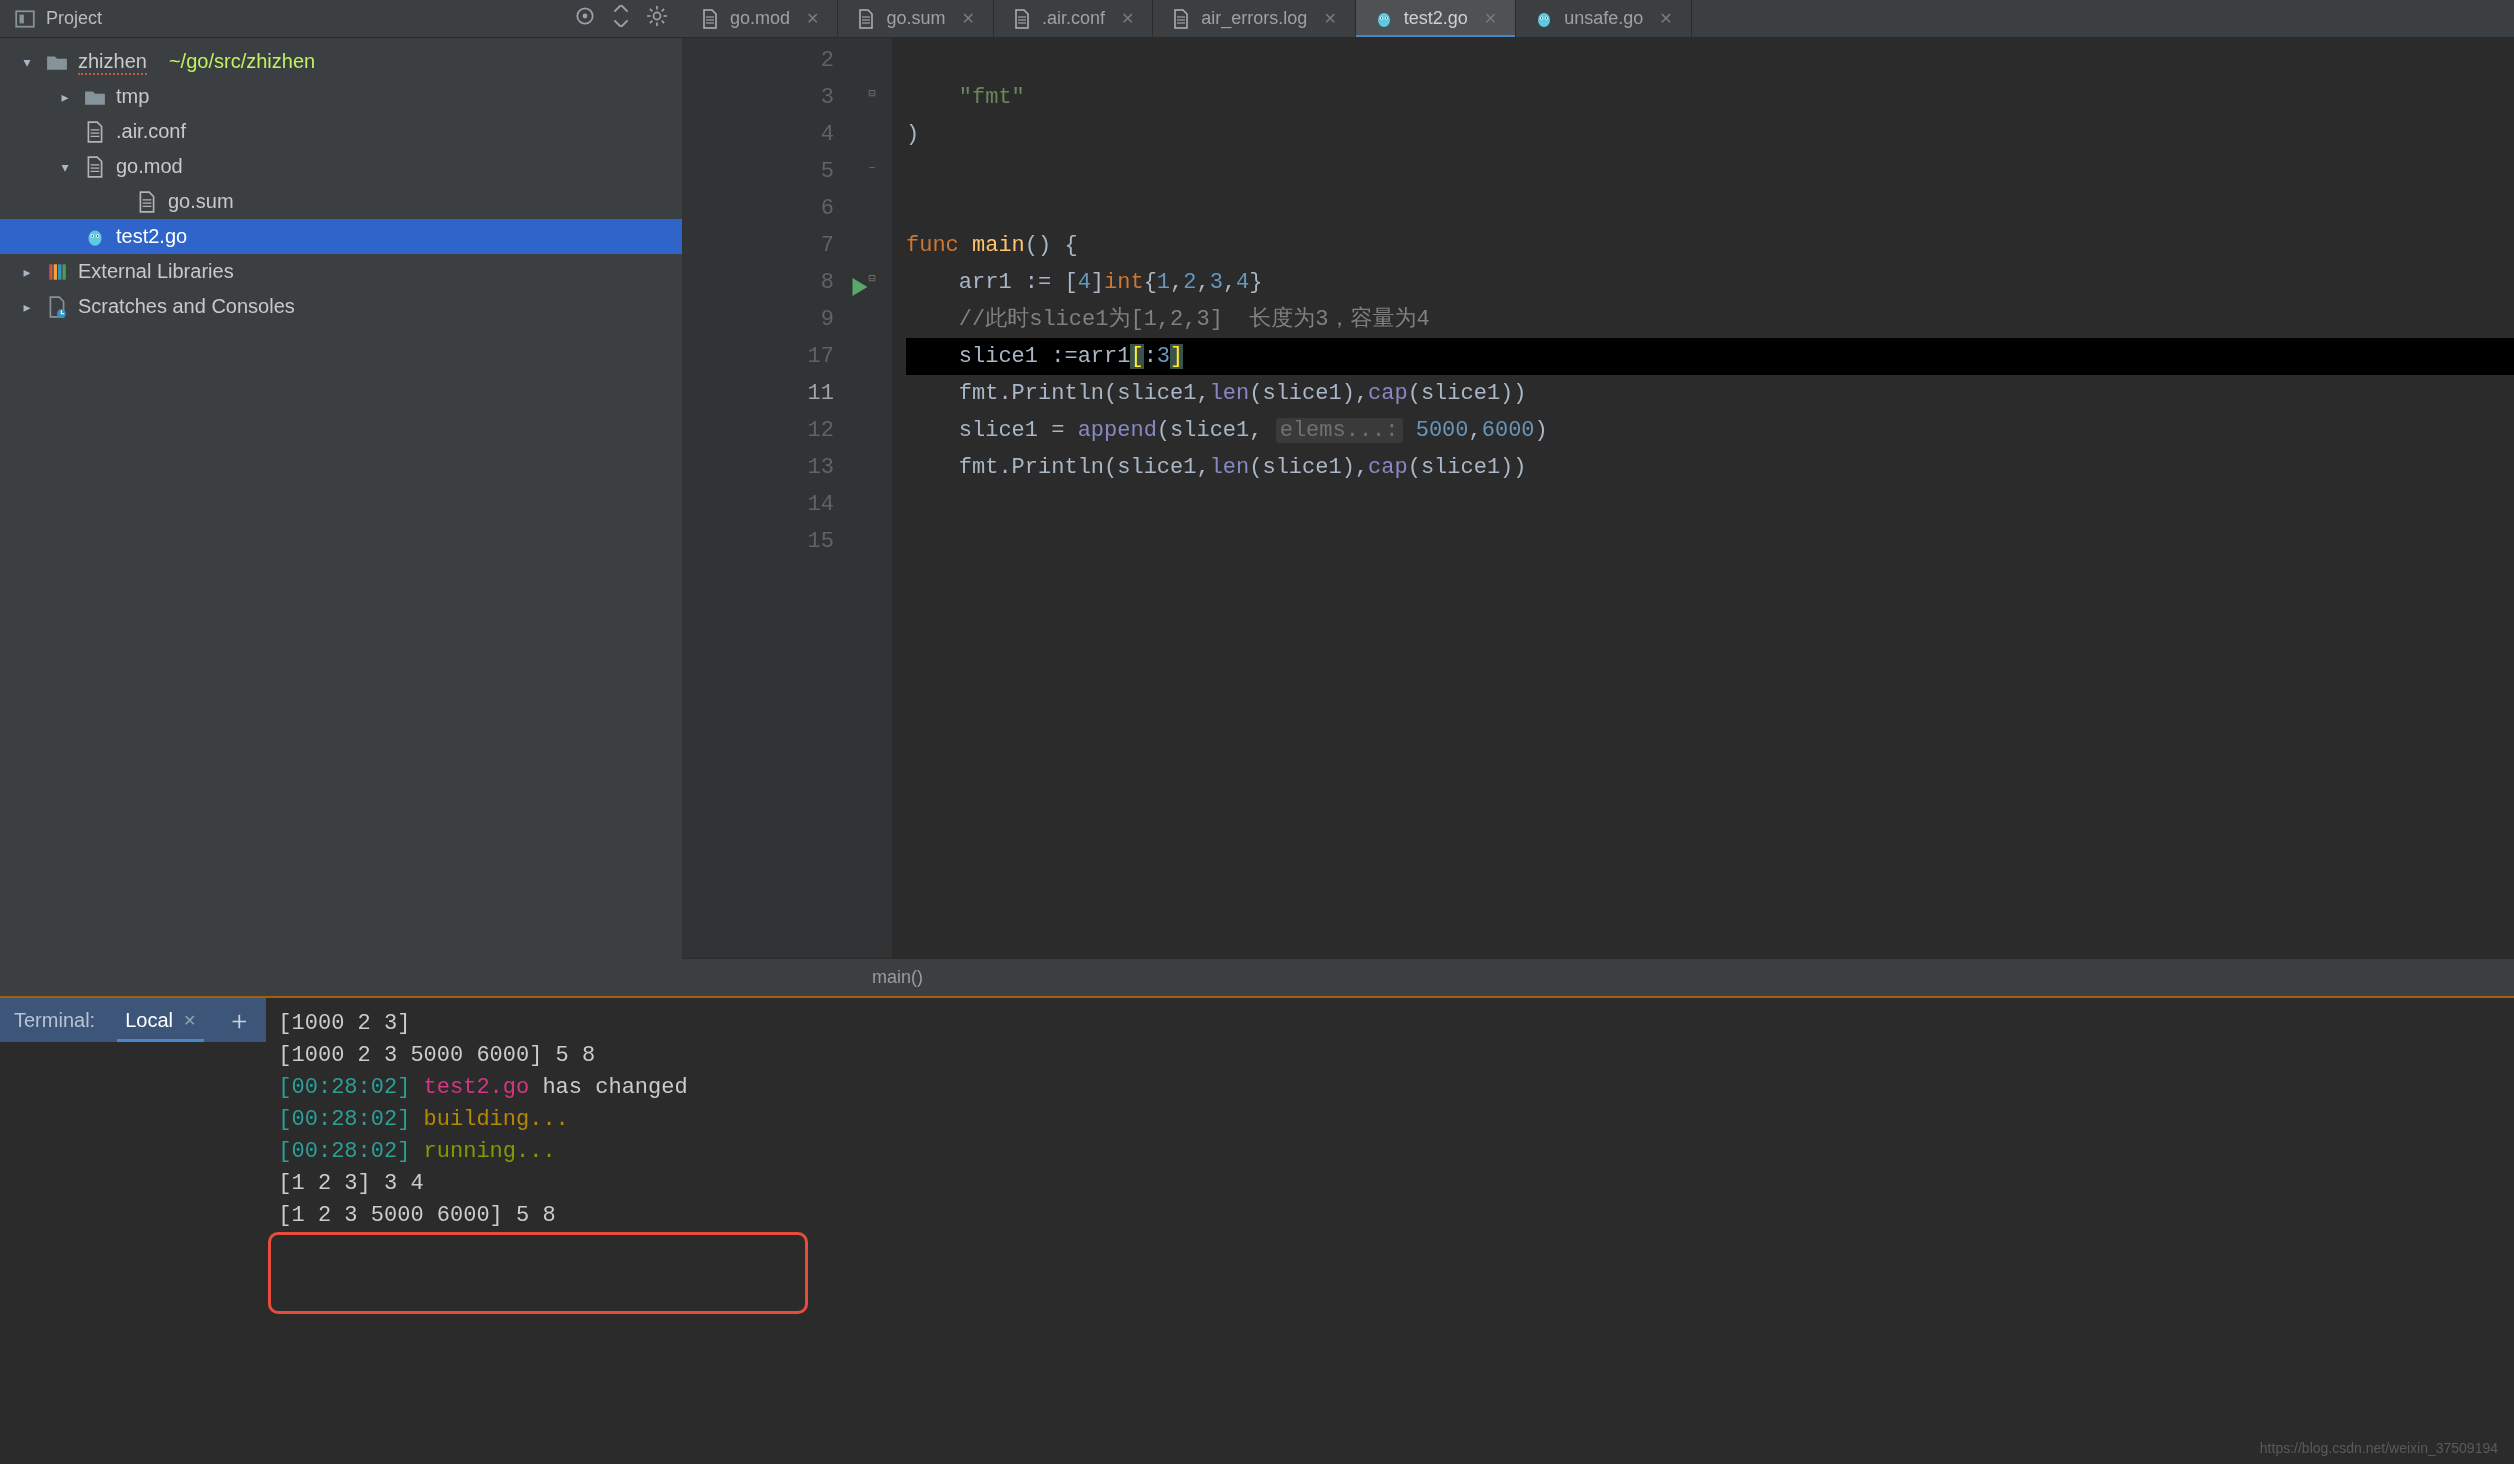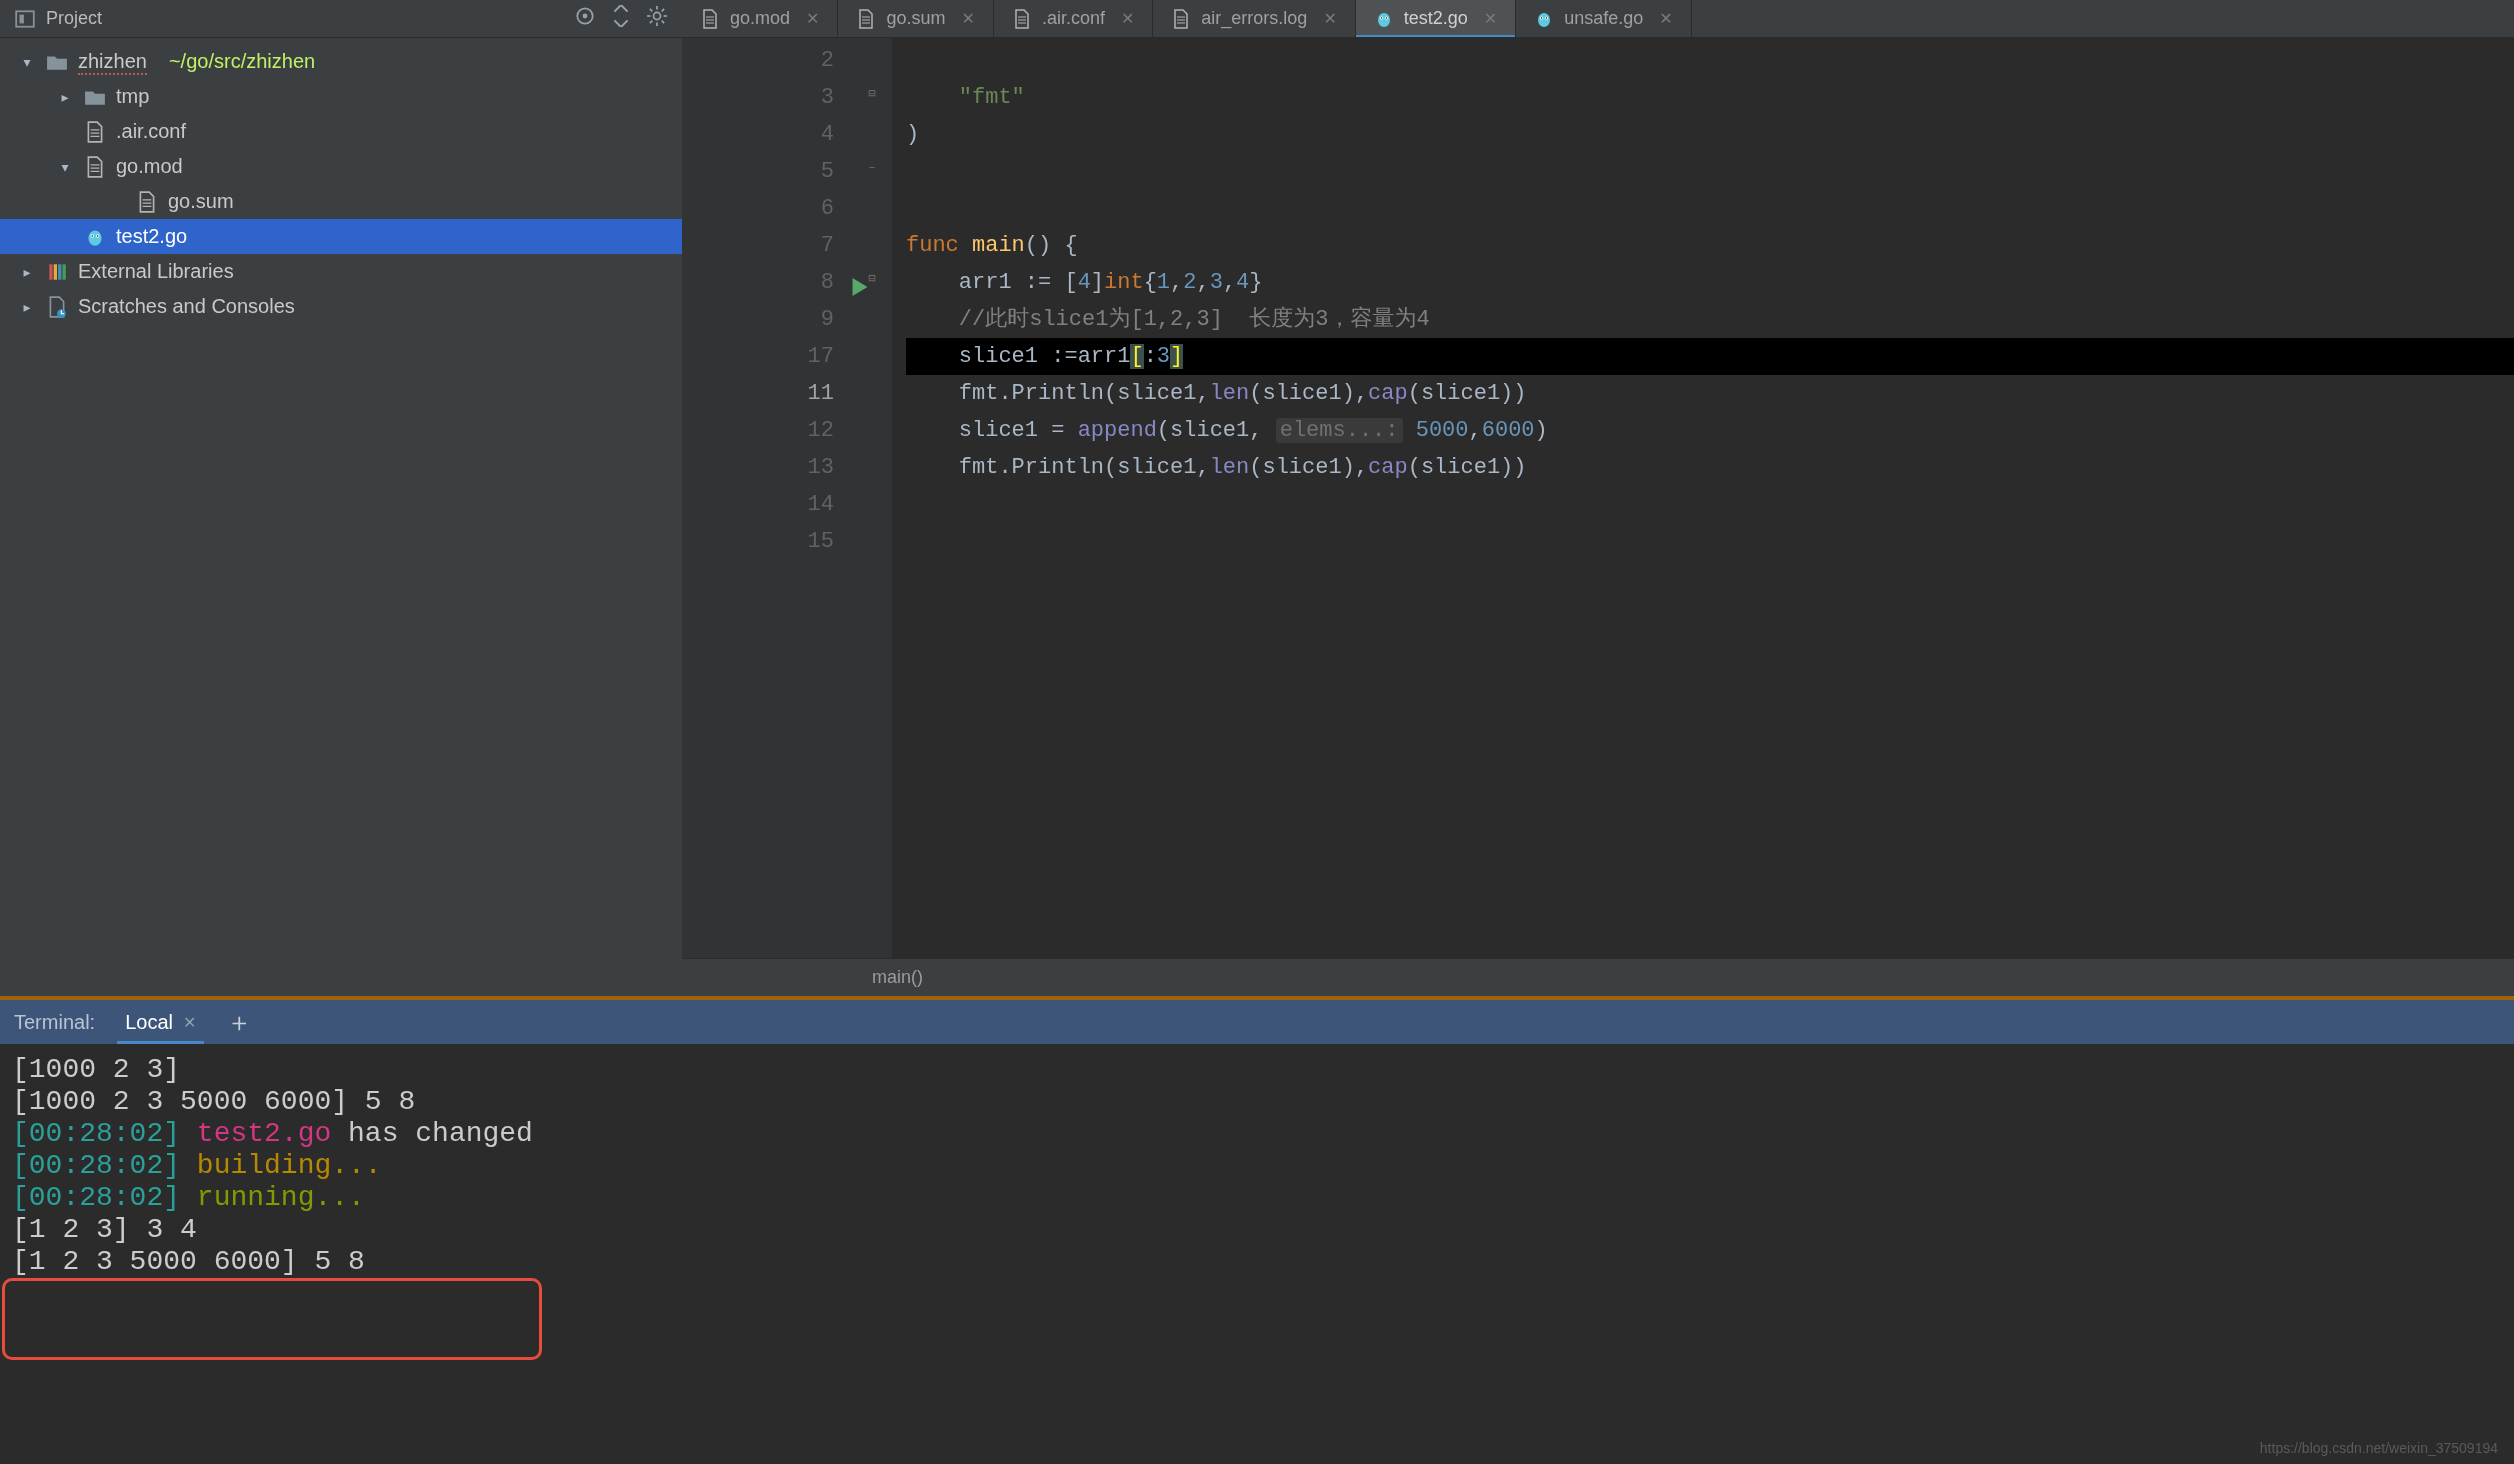--- a/index.html
+++ b/index.html
@@ -71,33 +71,33 @@
 .tok-builtin { color:#8888c6; }
 .tok-pale { color:#707070; background:#3a3a3a; padding:0 4px; border-radius:3px; }
 .tok-hl-bracket { background:#3b514d; color:#ffef28; }
 .breadcrumb-bar {
   height:38px; background:#3c3f41; border-top:1px solid #2b2b2b;
   display:flex; align-items:center; padding-left:190px; color:#9b9b9b;
   font-family:sans-serif; font-size:18px;
 }
 
 
-.bottom-panel { height:468px; display:flex; flex-direction:column; background:#2b2b2b; border-top:4px solid #a16207; }
+.bottom-panel { height:468px; display:flex; flex-direction:row; background:#2b2b2b; border-top:2px solid #a16207; }
 .terminal-tabs {
   height:44px; background:#3c5579; display:flex; align-items:center;
   padding:0 14px; gap:22px; color:#b8c4d1; font-family:sans-serif; font-size:20px;
 }
 .terminal-tabs .ttab { display:flex; align-items:center; gap:10px; padding:0 8px; height:100%; position:relative; }
 .terminal-tabs .ttab.active { color:#ffffff; }
 .terminal-tabs .ttab.active::after {
   content:""; position:absolute; left:0; right:0; bottom:0; height:3px; background:#4a88c7;
 }
 .terminal-tabs .close-x { color:#93a0ad; font-size:16px; }
 .terminal-tabs .add-plus { font-size:26px; color:#c9d1da; }
-.terminal-body { flex:1; padding:10px 12px; font-size:28px; line-height:32px; position:relative; }
+.terminal-body { flex:1; padding:10px 12px; font-size:22px; line-height:32px; position:relative; }
 .term-line { white-space:pre; }
 .t-cyan { color:#2aa198; }
 .t-mag  { color:#d33682; }
 .t-def  { color:#cccccc; }
 .t-yel  { color:#b58900; }
 .t-grn  { color:#859900;text-align:right; }
 .highlight-box {
   position:absolute; border:3px solid #e74c3c; border-radius:10px;
   left:2px; width:540px; top:234px; height:82px;
 }

